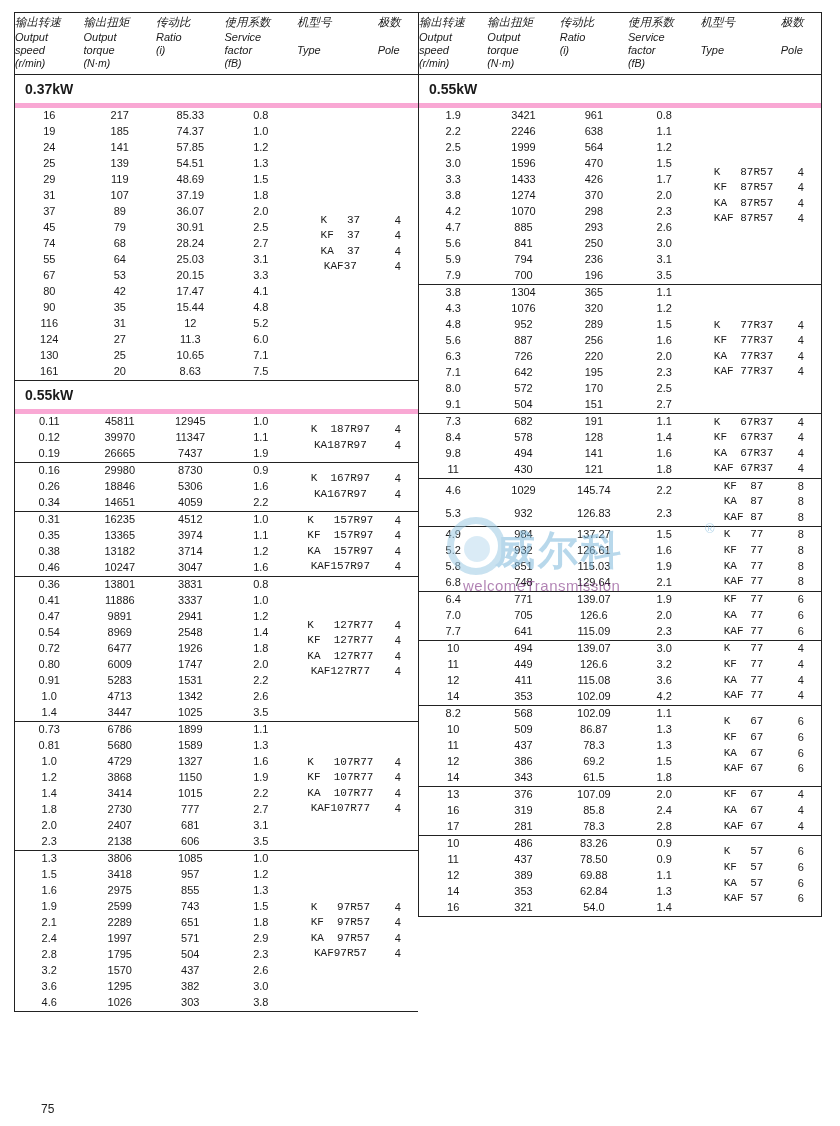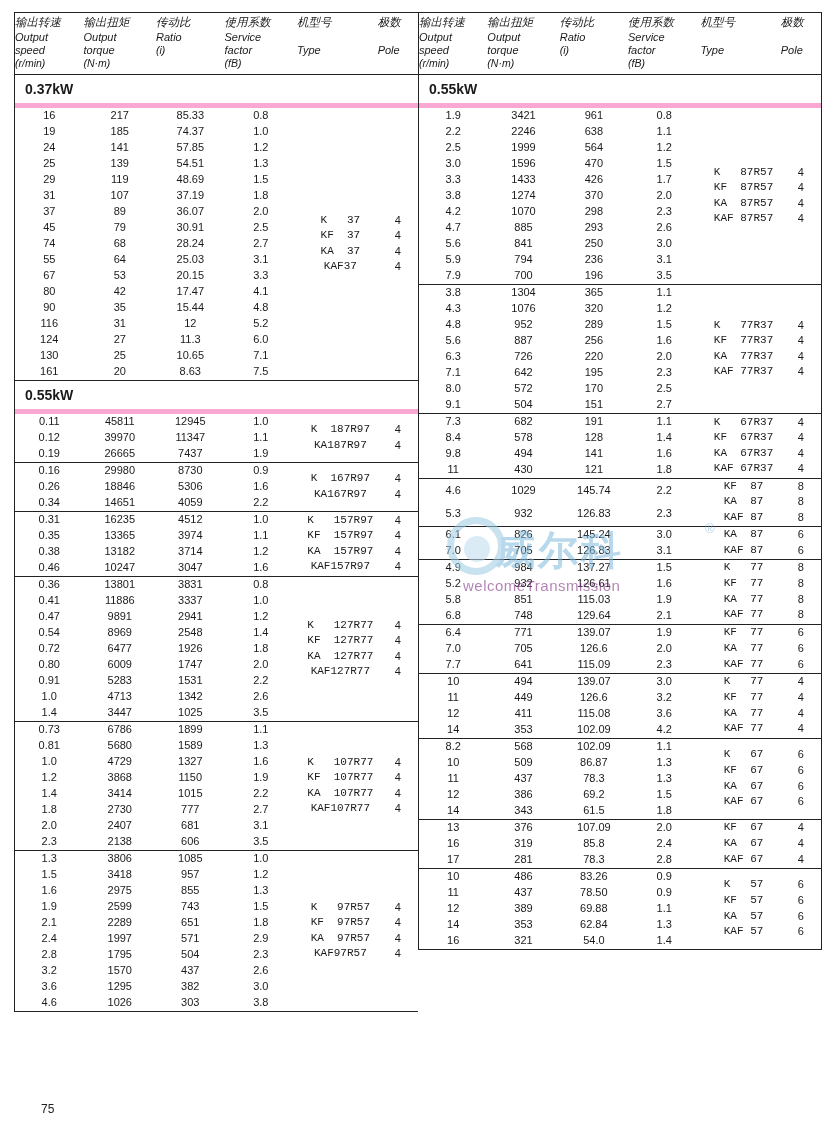--- a/index.html
+++ b/index.html
@@ -767,42 +767,20 @@
                   <td class="c-ratio">126.83</td>
                   <td class="c-sf">2.3</td>
                 </tr>
               </tbody>
             </table>
           </div>
           <div class="grp">
             <table>
               <tbody>
                 <tr class="dat">
-                  <td class="c-speed">6.1</td>
-                  <td class="c-torque">826</td>
-                  <td class="c-ratio">145.24</td>
-                  <td class="c-sf">3.0</td>
-                  <td class="c-type typecell" rowspan="2">KA  87
-KAF 87</td>
-                  <td class="c-pole polecell" rowspan="2">6
-6</td>
-                </tr>
-                <tr class="dat">
-                  <td class="c-speed">7.0</td>
-                  <td class="c-torque">705</td>
-                  <td class="c-ratio">126.83</td>
-                  <td class="c-sf">3.1</td>
-                </tr>
-              </tbody>
-            </table>
-          </div>
-          <div class="grp">
-            <table>
-              <tbody>
-                <tr class="dat">
                   <td class="c-speed">4.9</td>
                   <td class="c-torque">984</td>
                   <td class="c-ratio">137.27</td>
                   <td class="c-sf">1.5</td>
                   <td class="c-type typecell" rowspan="4">K   77
 KF  77
 KA  77
 KAF 77</td>
                   <td class="c-pole polecell" rowspan="4">8
 8

